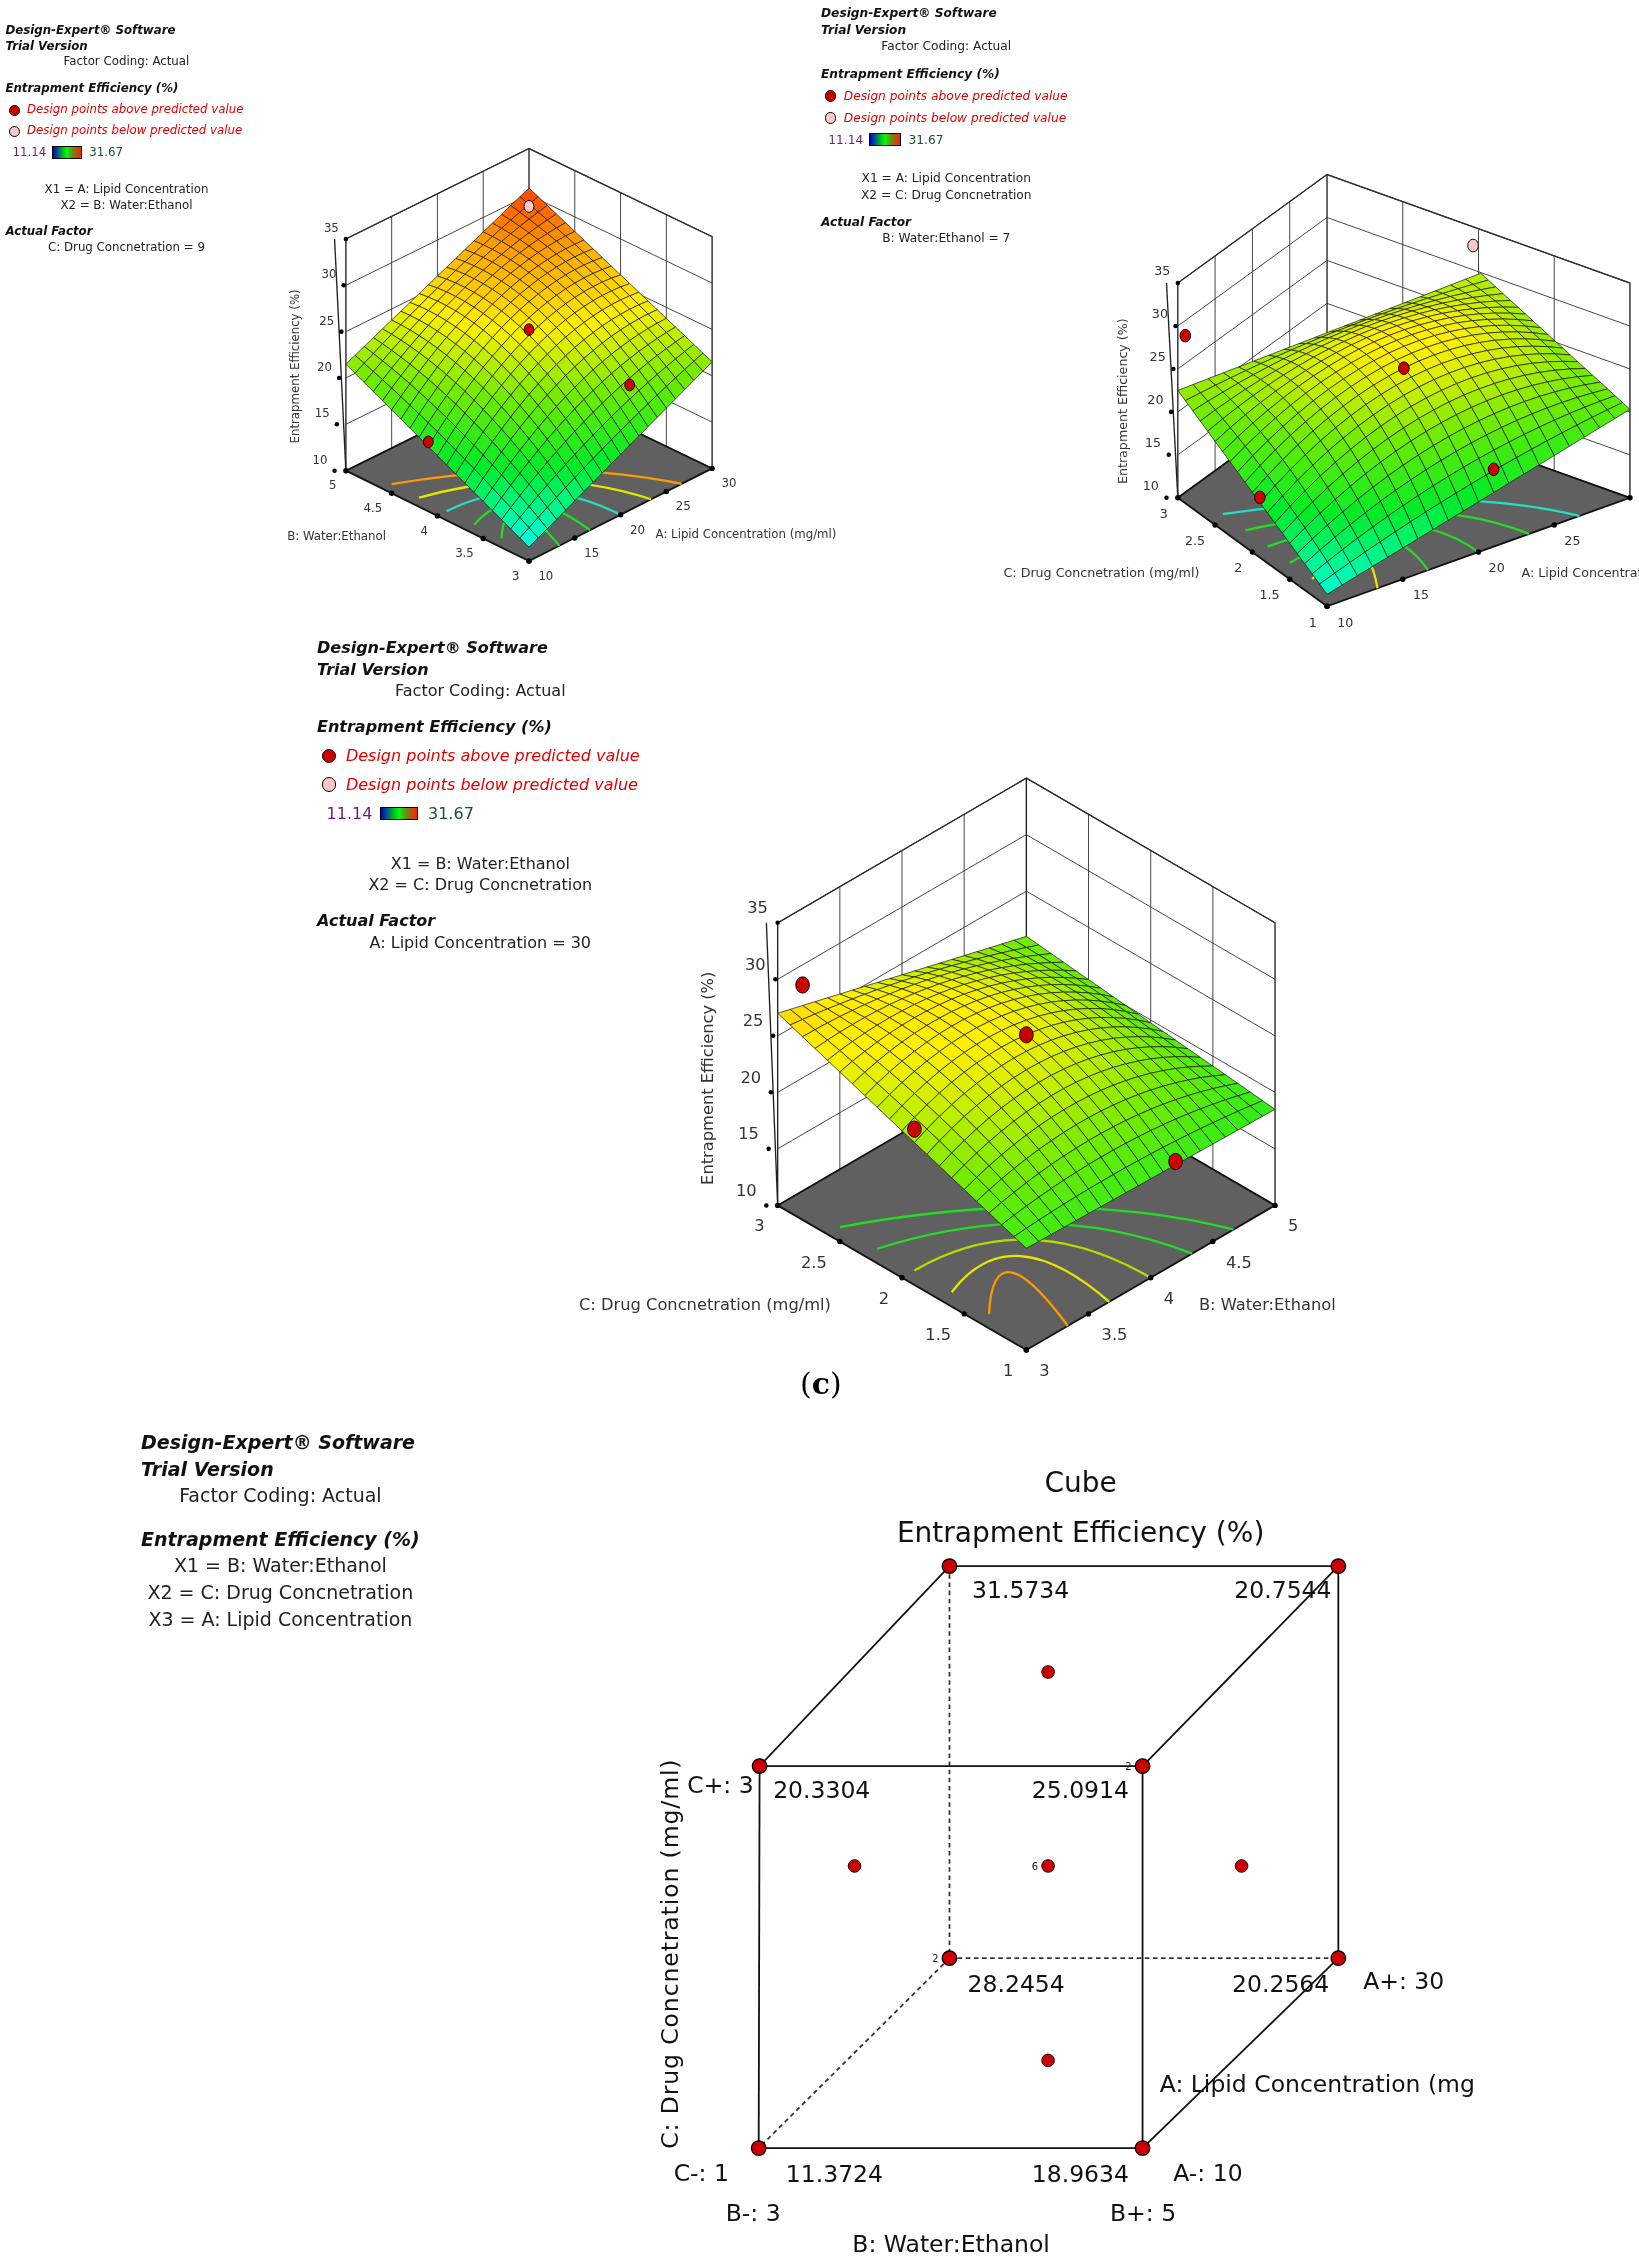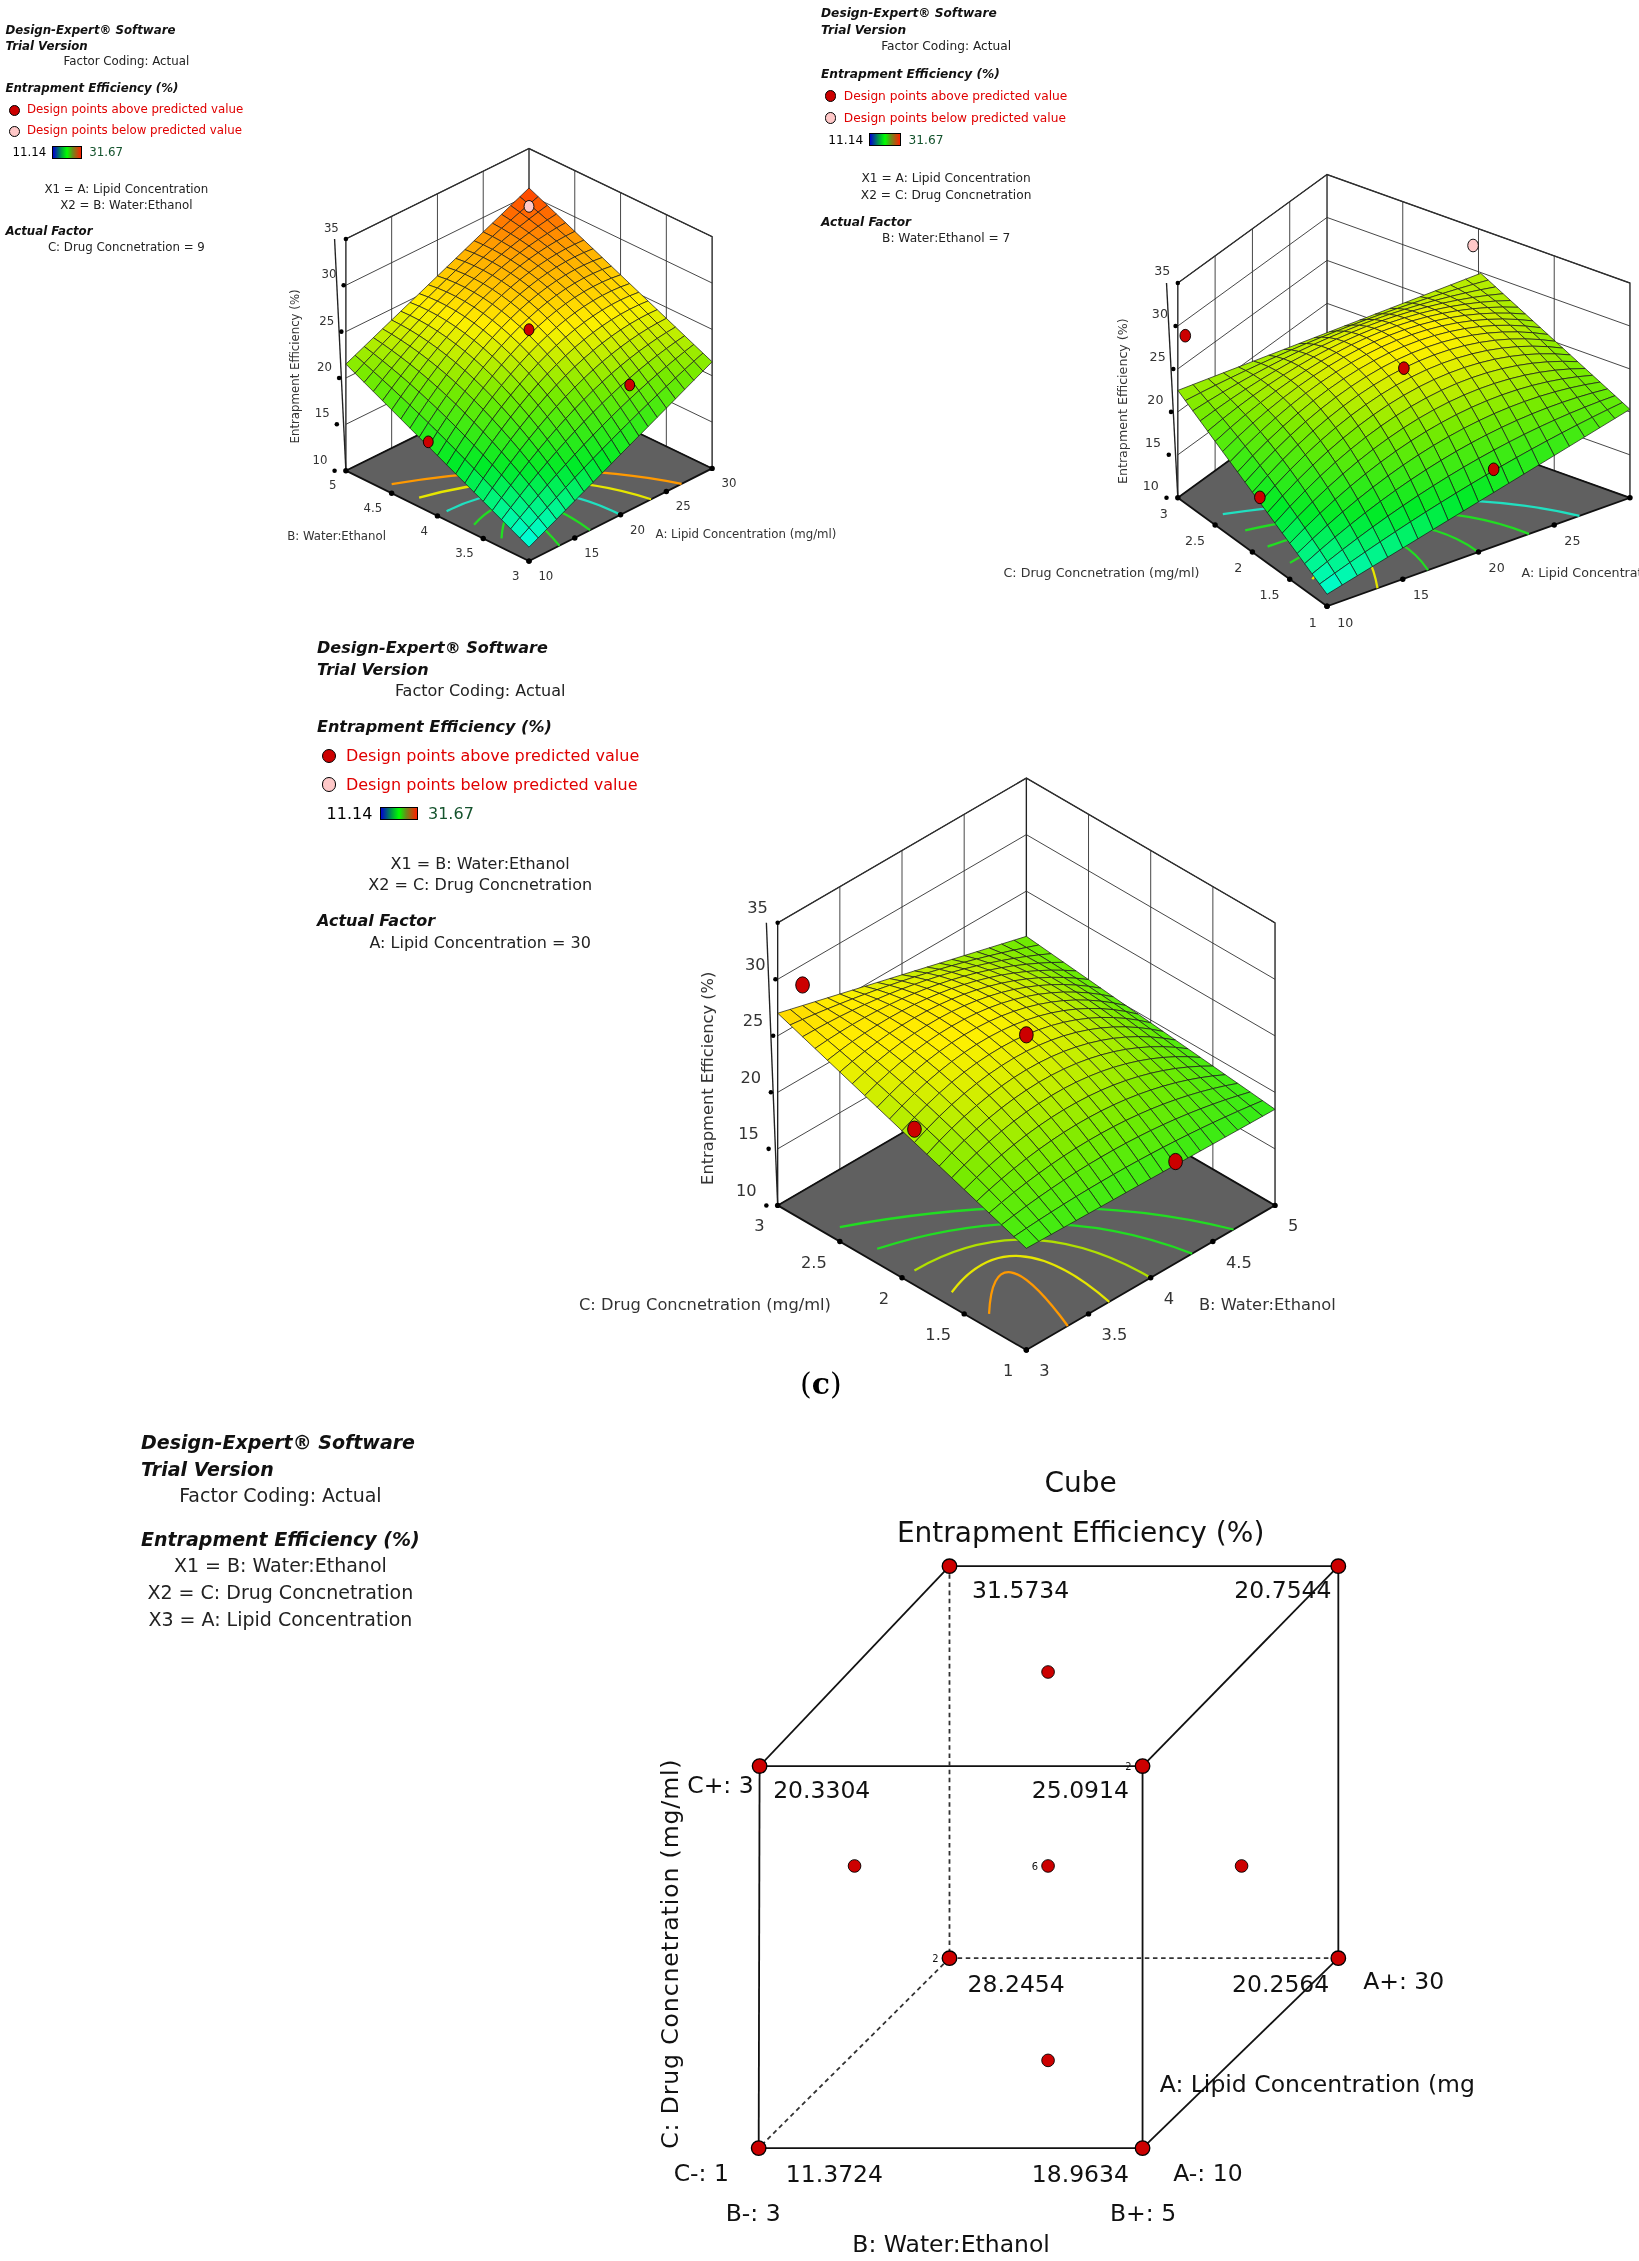--- a/index.html
+++ b/index.html
@@ -2,26 +2,26 @@
 <html style="font-size:7.2px"><head>
 <meta charset="utf-8">
 <style>
   html, body { margin:0; padding:0; background:#ffffff; }
   body { width:1639px; height:2300px; position:relative; overflow:hidden;
          font-family:"DejaVu Sans", "Liberation Sans", sans-serif; color:#222; }
   .legend { position:absolute; line-height:1.35; }
   .legend .bold { font-weight:bold; color:#111;font-style:italic; }
   .legend .plain { color:#222;text-align:center; }
   .legend .gap { height:0.9em; }
-  .legend .pt-row { display:flex; align-items:center; color:#e00000; margin:0.45em 4px 0.45em 0.3em; }
+  .legend .pt-row { display:flex; align-items:center; color:#e00000; margin:0.45em 4px 0.45em 0.3em;font-style:italic; }
   .legend .dot { display:inline-block; border-radius:50%; border:0.12em solid #000; margin-right:0.6em; box-sizing:border-box; }
   .legend .dot.above { background:#cc0000; }
   .legend .dot.below { background:#ffc8c8; }
   .legend .scale-row { display:flex; align-items:center; margin:0.4em 0 0 0.6em; }
-  .legend .scale-min { color:#000000; margin-right:0.5em; }
+  .legend .scale-min { color:#701a75; margin-right:0.5em; }
   .legend .scale-max { color:#14532d; margin-left:0.6em; }
   .legend .scale-bar { display:inline-block; border:0.08em solid #000;
         background:linear-gradient(to right,#0000d0,#00a040 30%,#00ff00 50%,#6a8a1a 70%,#ff2000); }
   .legend-a { left:5.4px; top:22.6px; font-size:11.8px; }
   .legend-a .dot { width:11px; height:11px; }
   .legend-a .scale-bar { width:28px; height:11px; }
   .legend-b { left:821px; top:5.4px; font-size:12.2px; }
   .legend-b .dot { width:11.8px; height:11.8px; }
   .legend-b .scale-bar { width:30px; height:11px; }
   .legend-c { left:317px; top:637px; font-size:16px; }

